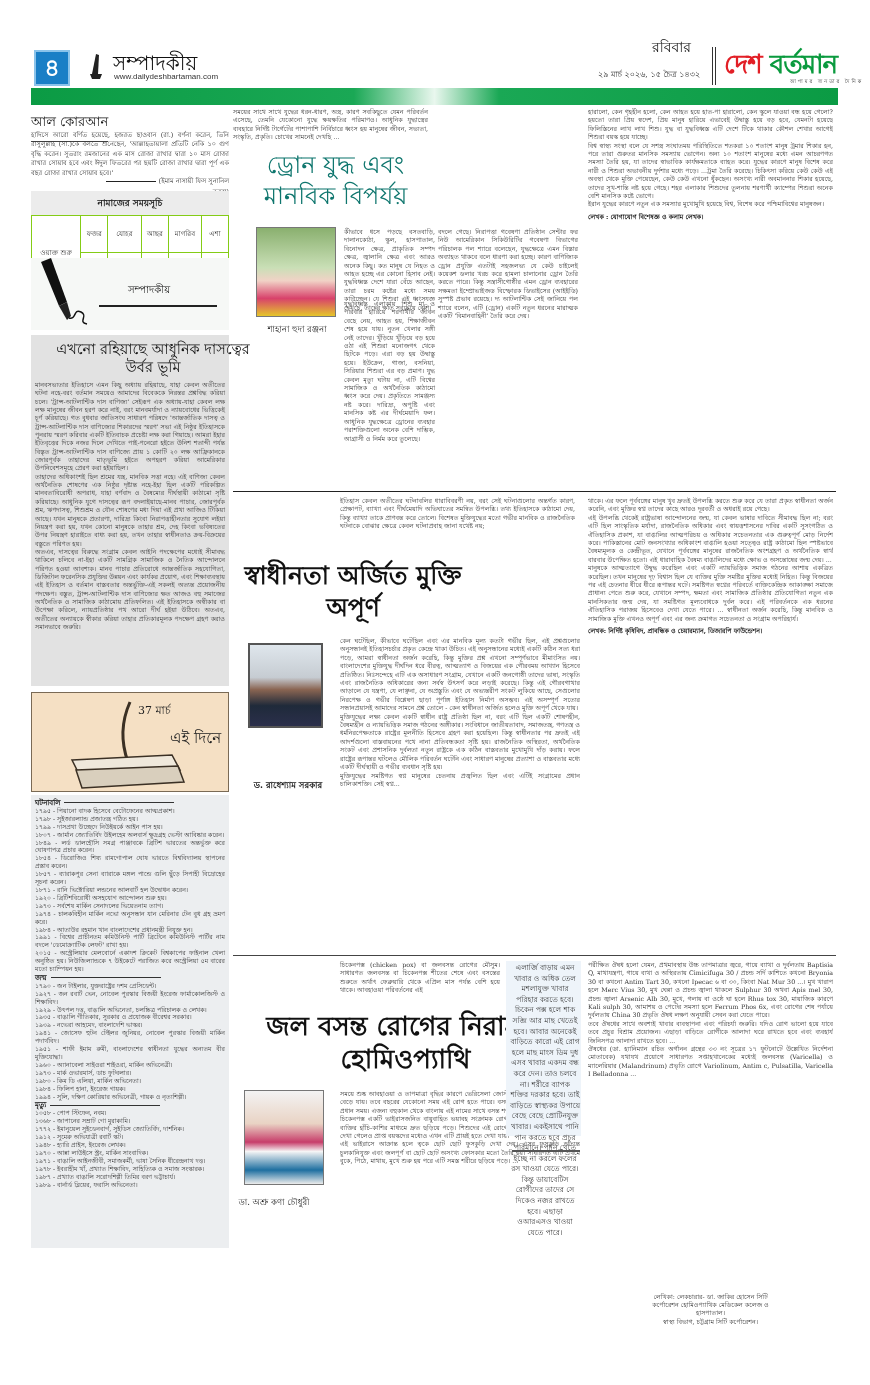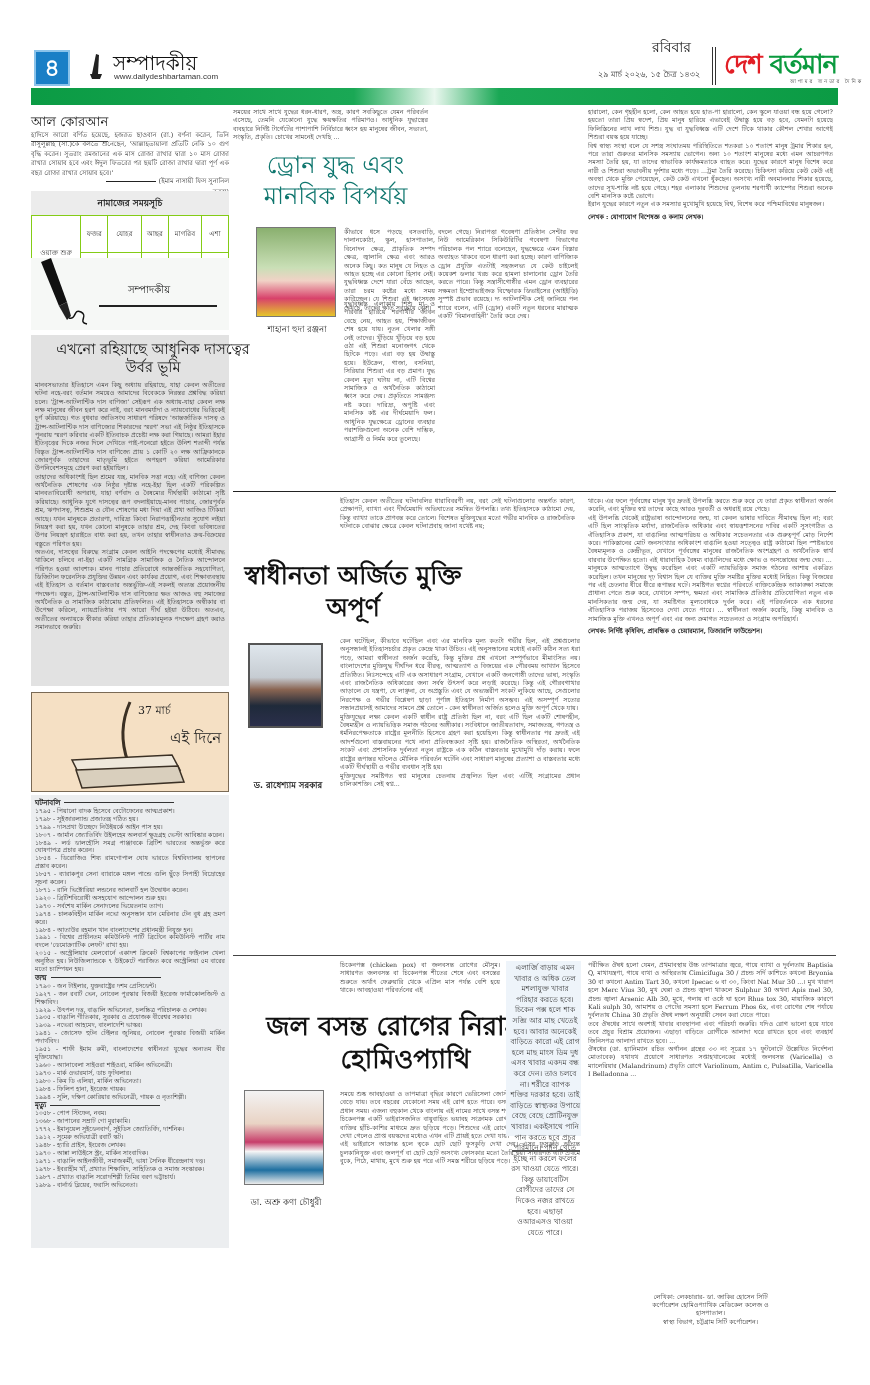--- a/index.html
+++ b/index.html
@@ -74,21 +74,21 @@
   .cap-radhe { left: 244px; top: 779px; width: 88px; font-weight: bold; }
   .ind-col1 { left: 340px; top: 637px; width: 240px; font-size: 6.3px; line-height: 8.4px; color: #333; text-align: justify; }
   .ind-col2 { left: 588px; top: 497px; width: 245px; font-size: 6.3px; line-height: 8.4px; color: #333; text-align: justify; }
 
   .rule2 { left: 233px; top: 955px; width: 603px; border-top: 1.5px solid #444; }
 
   
   .pox-top { left: 340px; top: 961px; width: 240px; font-size: 6.3px; line-height: 8.4px; color: #333; text-align: justify; }
   .pox-headline { left: 233px; top: 1010px; width: 345px; text-align: center; font-size: 26px; line-height: 33px; color: #111; font-family: "DejaVu Sans", sans-serif; }
   .photo-ashru { left: 244px; top: 1090px; width: 80px; height: 95px; background: linear-gradient(180deg, #f3f3f3 0%, #e9d3c4 35%, #c73d6a 55%, #f5f5f5 65%, #1e6fa0 85%, #ececec 100%); border: 1px solid #777; }
-  .cap-ashru { left: 236px; top: 1196px; width: 100px; }
+  .cap-ashru { left: 224px; top: 1196px; width: 100px; }
   .pox-col1 { left: 340px; top: 1090px; width: 95px; font-size: 6.3px; line-height: 8.4px; color: #333; text-align: justify; }
   .pull-box { left: 506px; top: 961px; width: 75px; height: 175px; background: #eef4fa; }
   .pull-quote { left: 510px; top: 963px; width: 70px; font-size: 7.4px; line-height: 10.6px; color: #333; text-align: center; }
   .pull-rule { left: 512px; top: 1150px; width: 68px; border-top: 2px solid #555; }
   .pox-col2 { left: 588px; top: 961px; width: 245px; font-size: 6.3px; line-height: 8.4px; color: #333; text-align: justify; }
   .author-note { left: 588px; top: 1293px; width: 245px; font-size: 6.3px; line-height: 8.2px; color: #333; text-align: center; }
 </style>
 </head>
 <body>
 

